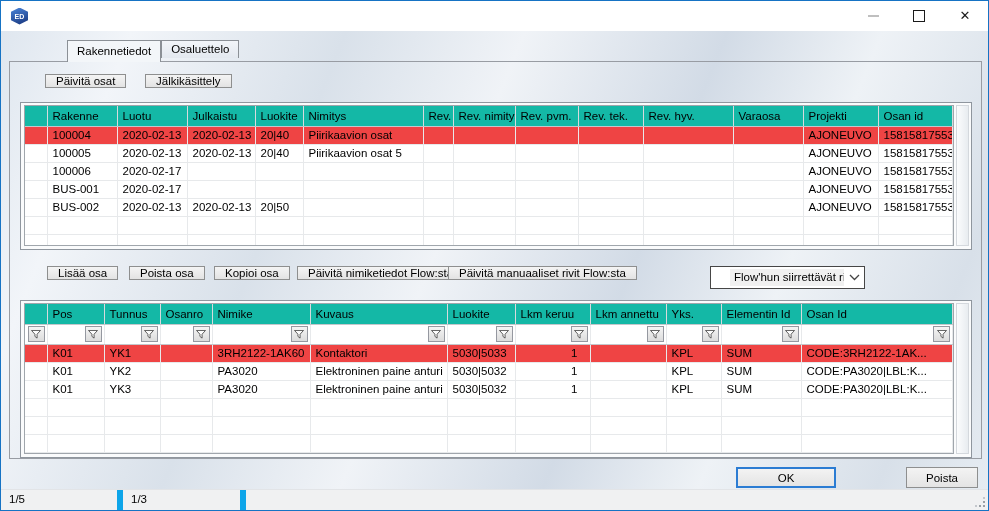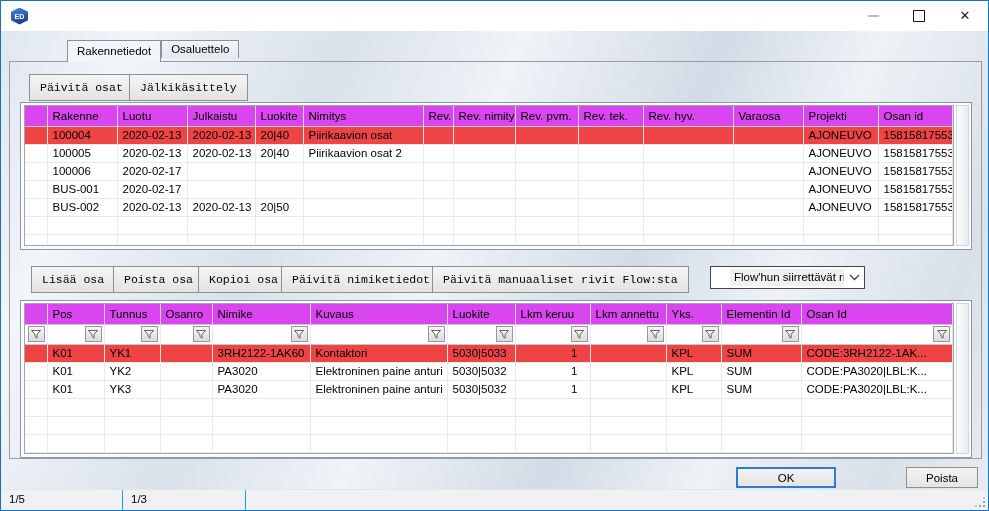--- a/index.html
+++ b/index.html
@@ -25,33 +25,33 @@
   .tabs{position:absolute;left:18px;top:39px;height:22px;display:flex;align-items:flex-start;z-index:3;margin-left:48px;}
   .tab{box-sizing:border-box;height:18px;line-height:16px;padding:0 9px;font-size:11.5px;color:#000;
     border:1px solid #8b9096;border-bottom:none;background:linear-gradient(#f2f5f9,#e3e8ef);margin-bottom:1px;cursor:default;}
   .tab.active{height:22px;line-height:21px;background:#f3f6f9;margin-bottom:0;position:relative;z-index:4;}
   
   .tabpage{position:absolute;left:8px;top:60px;width:973px;height:398px;box-sizing:border-box;
     border:1px solid #989ca3;z-index:1;}
   .toolbar{position:absolute;left:10px;right:10px;height:23px;}
   .top-toolbar{top:12px;}
   .parts-toolbar{top:204px;}
-  .btn{position:absolute;top:0;height:27px;box-sizing:border-box;border:1px solid #8e8f8f;
-    background:linear-gradient(#f4f4f4,#e3e3e3);font-family:Liberation Mono, monospace;
-    font-size:11.5px;color:#000;padding:0 10px;white-space:nowrap;cursor:default;}
+  .btn{position:absolute;top:0;height:14px;box-sizing:border-box;border:1px solid #8e8f8f;
+    background:linear-gradient(#f4f4f4,#e3e3e3);font-family:Liberation Sans, sans-serif;
+    font-size:11.5px;color:#000;padding:0 10px;white-space:nowrap;cursor:default;margin-left:16px;}
   
   .grid-panel{position:absolute;left:10px;width:952px;box-sizing:border-box;border:1px solid #8f969e;background:#fafbfc;}
   .panel1{top:40px;height:148px;}
   .panel2{top:238px;height:158px;}
   .grid-scroll{position:absolute;left:3px;top:2px;right:17px;bottom:3px;border:1px solid #a0a6ac;background:#fff;overflow:hidden;}
   .vscroll{position:absolute;right:2px;top:2px;bottom:3px;width:13px;
     background:linear-gradient(to right,#fbfcfd,#e8ecf0);border:1px solid #d4d8dd;box-sizing:border-box;}
   table{border-collapse:collapse;table-layout:fixed;width:100%;}
   th{height:20px;box-sizing:border-box;font-weight:normal;font-size:11.5px;text-align:left;padding:0 0 0 5px;
-    background:#d946ef;border-right:1px solid #d8dadd;border-bottom:1px solid #c4c7cb;white-space:nowrap;overflow:hidden;}
+    background:#14b8a6;border-right:1px solid #d8dadd;border-bottom:1px solid #c4c7cb;white-space:nowrap;overflow:hidden;}
   td{height:18px;box-sizing:border-box;font-size:11.5px;color:#000;padding:0 3px 0 5px;
     border-right:1px solid #e7e9eb;border-bottom:1px solid #e7e9eb;white-space:nowrap;overflow:hidden;}
   tr.selected td{background:#ef4444;}
   tr.filter-row td{height:20px;background:#fff;border-bottom:1px solid #c4c7cb;text-align:right;padding:0 2px;}
   .filter-btn{width:17px;height:16px;padding:0;margin:0;border:1px solid #9598a0;
     background:linear-gradient(#f5f5f5,#dcdcdc);display:inline-flex;align-items:center;justify-content:center;vertical-align:middle;}
   
   #structures-grid th:nth-child(1){width:22px}
   #structures-grid th:nth-child(2){width:70px}
   #structures-grid th:nth-child(3){width:70px}
@@ -86,21 +86,21 @@
   .combo-arrow{width:20px;display:flex;align-items:center;justify-content:center;}
   
   .footer-btn{position:absolute;top:466px;height:21px;box-sizing:border-box;font-size:11.5px;
     background:linear-gradient(#f3f3f3,#e4e4e4);text-align:center;padding:0;cursor:default;font-family:"Liberation Sans",sans-serif;}
   .ok{left:735px;width:100px;border:2px solid #2b7cd3;}
   .cancel{left:905px;width:72px;border:1px solid #8e8f8f;}
   
   .statusbar{position:absolute;left:0;top:488px;width:100%;height:20px;background:#f0f1f2;
     border-top:1px solid #e2e4e7;display:flex;}
   .status-cell{box-sizing:border-box;font-size:11.5px;line-height:19px;padding-left:8px;color:#000;
-    border-right:1px solid #0ea5e9;}
+    border-right:6px solid #0ea5e9;}
   .status-cell.c1{width:122px;}
   .status-cell.c2{width:123px;}
   .status-cell.c3{flex:1;border-right:none;position:relative;}
   .resize-grip{position:absolute;right:2px;bottom:2px;width:13px;height:13px;
     background:
       radial-gradient(circle at 11px 11px,#9aa0a6 1px,transparent 1.4px),
       radial-gradient(circle at 7px 11px,#9aa0a6 1px,transparent 1.4px),
       radial-gradient(circle at 11px 7px,#9aa0a6 1px,transparent 1.4px),
       radial-gradient(circle at 3px 11px,#c3c7cc 1px,transparent 1.4px),
       radial-gradient(circle at 11px 3px,#c3c7cc 1px,transparent 1.4px);}
@@ -176,21 +176,21 @@
                 <td></td>
                 <td>AJONEUVO</td>
                 <td>1581581755339</td>
               </tr>
               <tr class="data-row">
                 <td></td>
                 <td>100005</td>
                 <td>2020-02-13</td>
                 <td>2020-02-13</td>
                 <td>20|40</td>
-                <td>Piirikaavion osat 2</td>
+                <td>Piirikaavion osat 5</td>
                 <td></td>
                 <td></td>
                 <td></td>
                 <td></td>
                 <td></td>
                 <td></td>
                 <td>AJONEUVO</td>
                 <td>1581581755340</td>
               </tr>
               <tr class="data-row">

